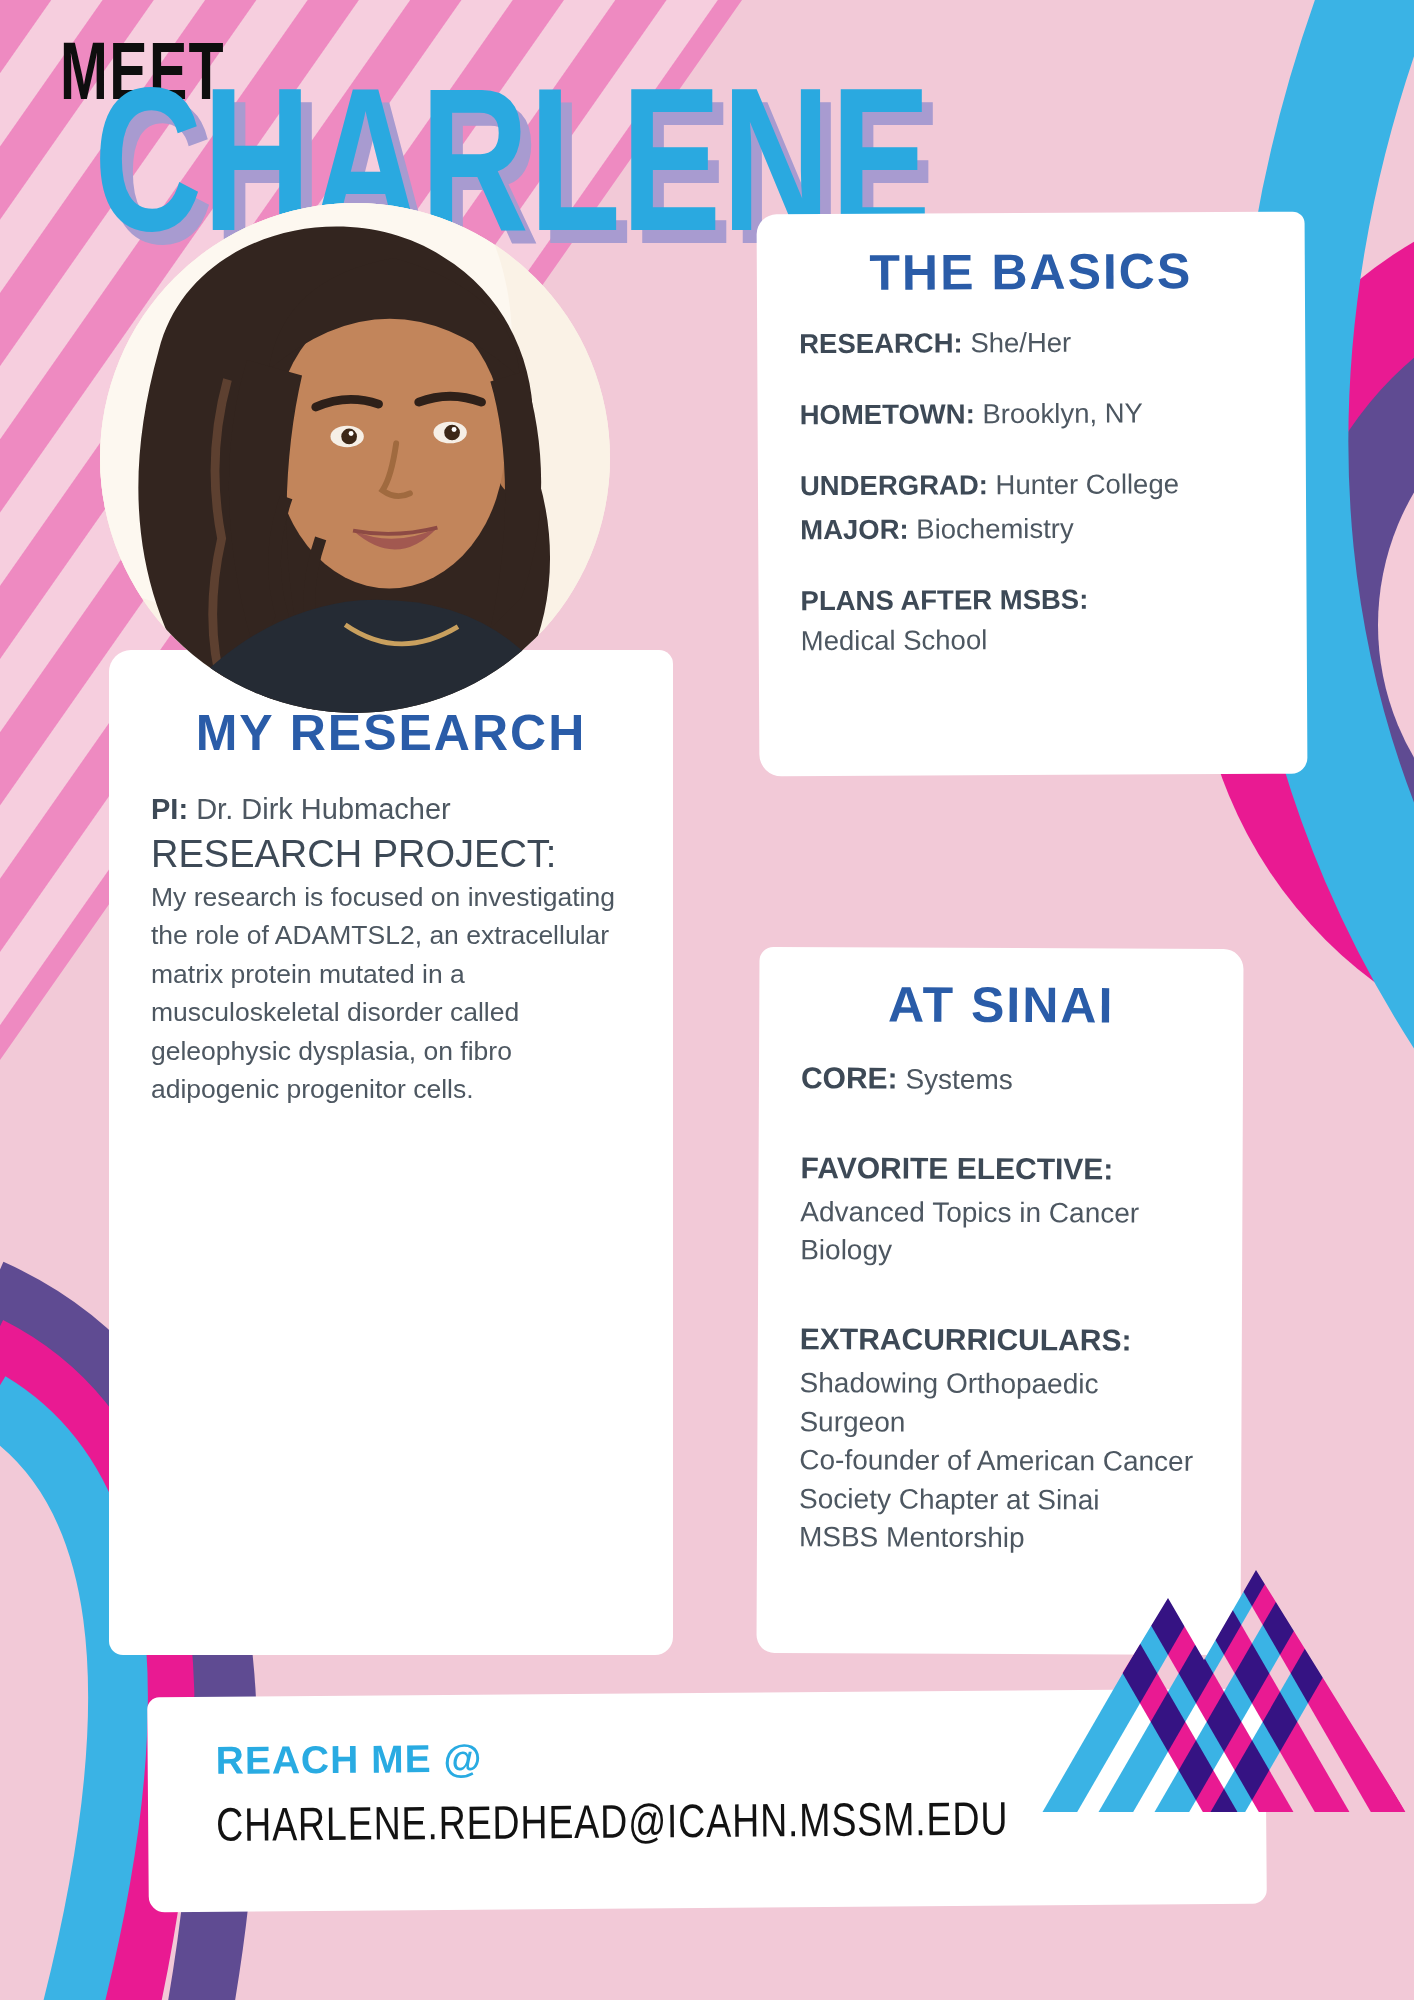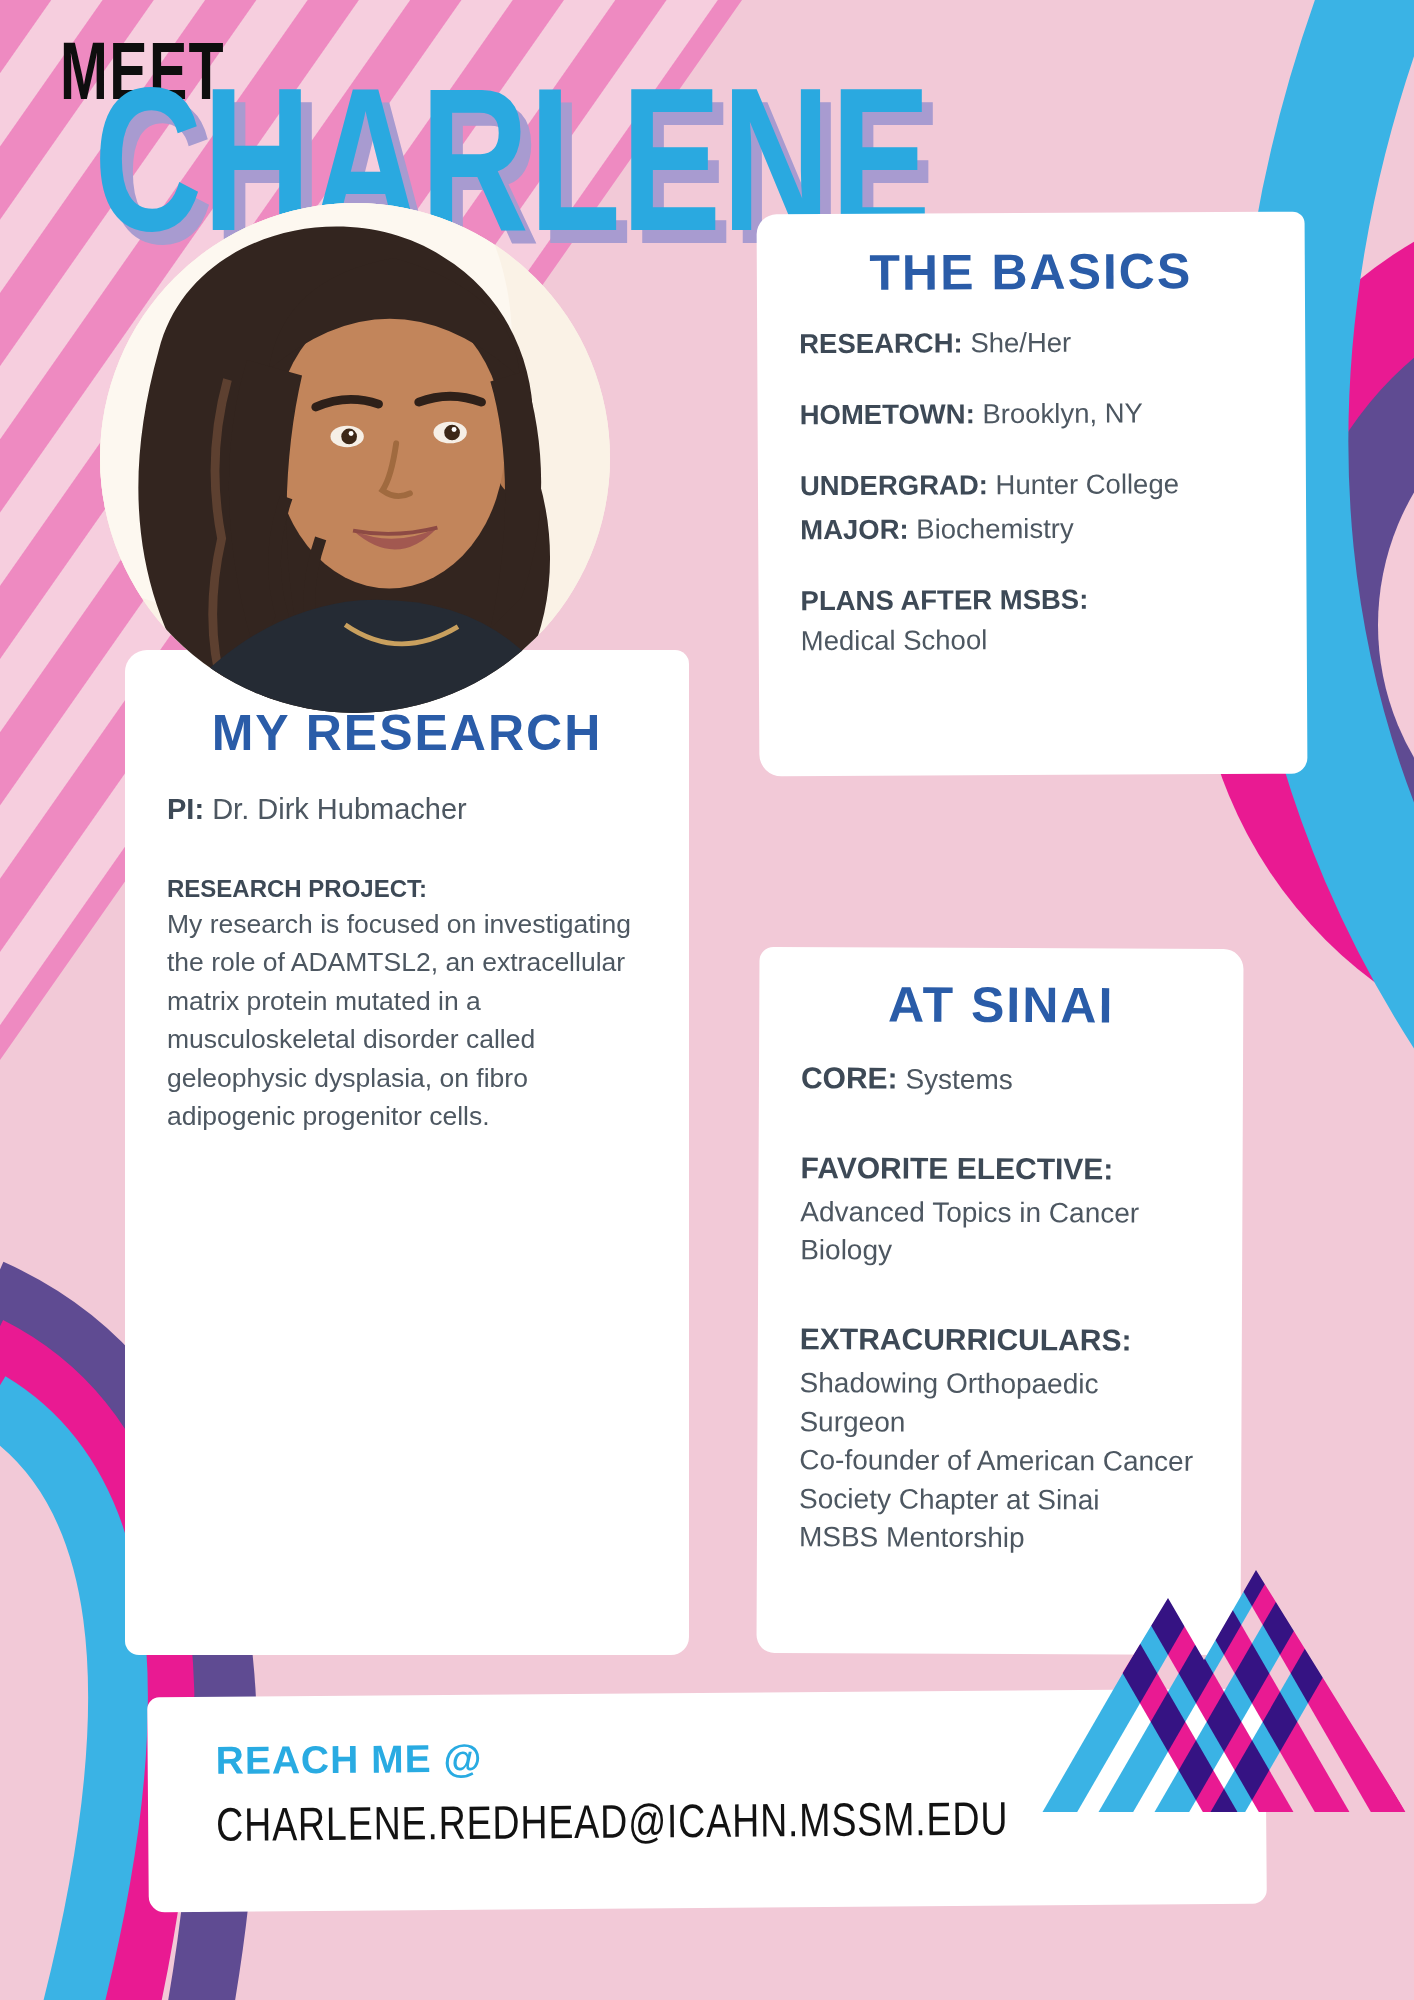--- a/index.html
+++ b/index.html
@@ -18,41 +18,41 @@
   .title-block{position:absolute;left:0;top:0;z-index:2;}
   .kicker{position:absolute;left:60px;top:30px;font-size:82px;font-weight:bold;
     color:#0e0e0e;transform:scaleX(.70);transform-origin:left top;letter-spacing:2px;line-height:1;}
   .name{position:absolute;left:94px;top:56px;font-size:205px;font-weight:bold;
     color:var(--title_blue);transform:scaleX(.73);transform-origin:left top;line-height:1;
     white-space:nowrap;text-shadow:15px 13px 0 var(--title_shadow);letter-spacing:1px;}
 
   .card{position:absolute;background:var(--card_white);z-index:3;border-radius:16px;}
   .card-basics{left:758px;top:213px;width:548px;height:562px;transform:rotate(-.3deg);
     border-radius:20px 12px 16px 22px;padding:0;}
-  .card-research{left:125px;top:650px;width:564px;height:1005px;border-radius:22px 14px 18px 14px;}
+  .card-research{left:109px;top:650px;width:564px;height:1005px;border-radius:22px 14px 18px 14px;}
   .card-sinai{left:758px;top:948px;width:484px;height:706px;transform:rotate(.25deg);
     border-radius:14px 20px 12px 18px;}
   .card-contact{left:148px;top:1693px;width:1118px;height:215px;transform:rotate(-.45deg);
     border-radius:12px 18px 14px 16px;}
 
   h2.sec{margin:0;text-align:center;color:var(--heading_blue);font-weight:bold;
     font-size:50px;letter-spacing:2px;}
   .card-basics h2.sec{padding-top:30px;}
   .card-research h2.sec{padding-top:54px;}
   .card-sinai h2.sec{padding-top:28px;}
 
   .pad{padding:24px 42px 0 42px;}
   .item{font-size:27.5px;color:var(--body_text);margin-bottom:35px;line-height:1.3;}
   .item b{color:var(--label_dark);font-weight:bold;}
   .item.tight{margin-bottom:9px;}
   .item .stack{display:block;margin-top:4px;}
 
   .r-line{font-size:29px;color:var(--body_text);line-height:1.62;}
   .r-line b{color:var(--label_dark);}
-  .proj-label{margin-top:42px;font-size:24px;font-weight:bold;color:var(--label_dark);}
+  .proj-label{font-size:38px;font-weight:normal;color:var(--label_dark);}
   .proj-text{margin-top:2px;font-size:26.5px;line-height:1.45;color:var(--body_text);width:478px;}
 
   .s-item{font-size:28px;color:var(--body_text);line-height:1.38;}
   .s-label{font-size:30px;font-weight:bold;color:var(--label_dark);}
   .mt-lg{margin-top:52px;} .mt-sm{margin-top:8px;}
 
   .contact-pad{padding:42px 0 0 68px;}
   .reach{font-size:39px;font-weight:bold;color:var(--accent_cyan);letter-spacing:1px;}
   .email{margin-top:14px;font-size:47px;color:var(--email_black);transform:scaleX(.8);
     transform-origin:left top;white-space:nowrap;letter-spacing:1px;}

